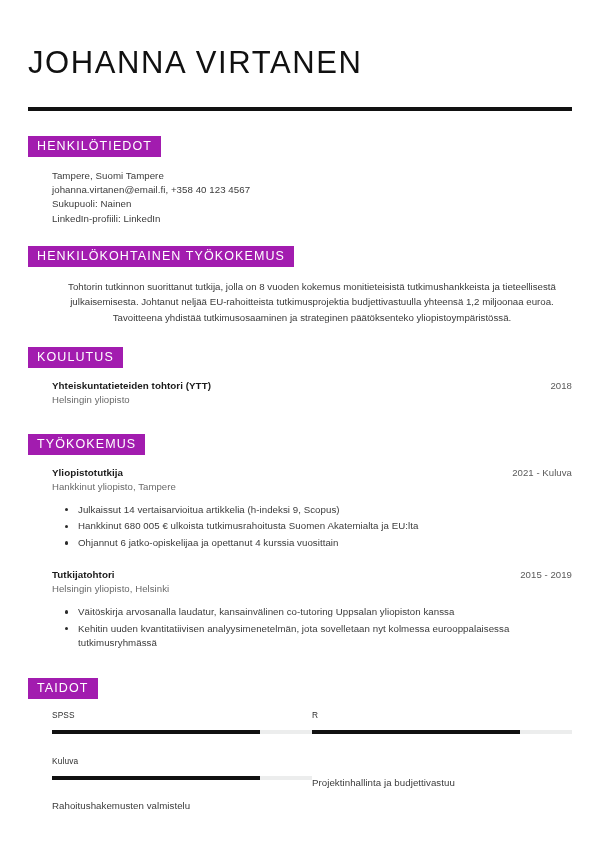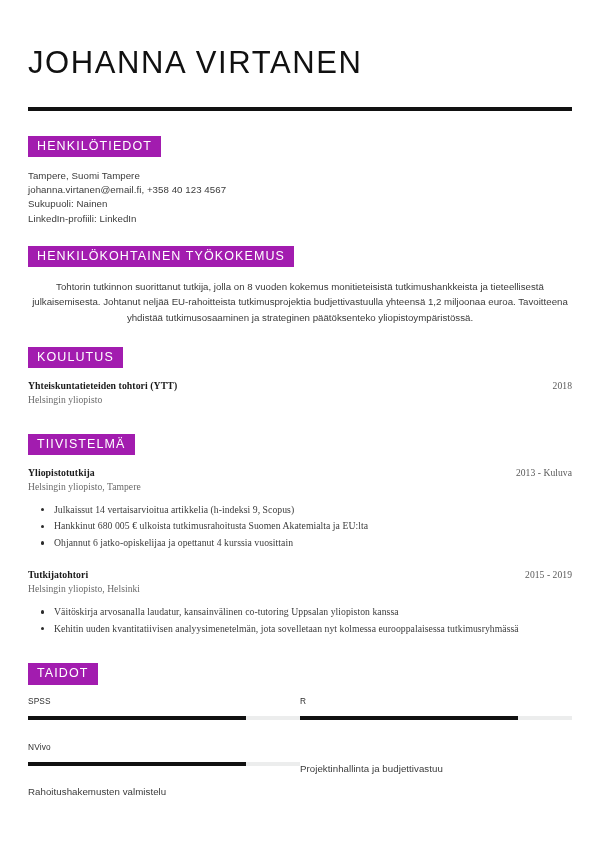--- a/index.html
+++ b/index.html
@@ -47,41 +47,41 @@
     font-size:12.5px;
     letter-spacing:1.1px;
     font-weight:400;
     padding:4px 9px 5px 9px;
     line-height:1;
     vertical-align:middle;
   }
 
   .section { margin-bottom:0; }
 
-  .sec-body { margin-top:12px; }
+  .sec-body { margin-top:12px;margin-left:24px; }
 
   
   .contact-line {
     font-size:9.7px;
     line-height:14.1px;
     color:#3b3b3b;
     letter-spacing:0.05px;
   }
 
   
   .summary {
     font-size:9.7px;
     line-height:15.2px;
     color:#3b3b3b;
     max-width:545px;
     text-align:center;
   }
 
   
-  .entry { margin-bottom:0;font-family:Liberation Serif, serif; }
+  .entry { margin-bottom:0; }
 
   .entry-head {
     display:flex;
     justify-content:space-between;
     align-items:baseline;
   }
 
   .entry-title {
     font-size:9.8px;
     font-weight:700;
@@ -216,30 +216,30 @@
           <div class="entry-date">2018</div>
         </div>
         <div class="entry-sub">Helsingin yliopisto</div>
       </div>
     </div>
   </div>
 
   <div class="gap-edu-after"></div>
 
   <div class="section">
-    <span class="badge">TIIVISTELMÄ</span>
+    <span class="badge">TYÖKOKEMUS</span>
 
     <div class="sec-body">
 
       <div class="entry">
         <div class="entry-head">
           <div class="entry-title">Yliopistotutkija</div>
-          <div class="entry-date">2013 - Kuluva</div>
-        </div>
-        <div class="entry-sub">Helsingin yliopisto, Tampere</div>
+          <div class="entry-date">2021 - Kuluva</div>
+        </div>
+        <div class="entry-sub">Hankkinut yliopisto, Tampere</div>
         <ul class="bullets">
           <li>Julkaissut 14 vertaisarvioitua artikkelia (h-indeksi 9, Scopus)</li>
           <li>Hankkinut 680 005 € ulkoista tutkimusrahoitusta Suomen Akatemialta ja EU:lta</li>
           <li>Ohjannut 6 jatko-opiskelijaa ja opettanut 4 kurssia vuosittain</li>
         </ul>
       </div>
 
       <div class="gap-bullets-after"></div>
 
       <div class="entry">
@@ -268,21 +268,21 @@
 
         <div class="skill">
           <div class="skill-name-bar">SPSS</div>
           <div class="bar-track">
             <div class="bar-fill" style="width: 80%;"></div>
           </div>
         </div>
         <div class="skill-gap-bar"></div>
 
         <div class="skill">
-          <div class="skill-name-bar">NVivo</div>
+          <div class="skill-name-bar">Kuluva</div>
           <div class="bar-track">
             <div class="bar-fill" style="width: 80%;"></div>
           </div>
         </div>
         <div class="skill-gap-plain"></div>
 
         <div class="skill">
           <div class="skill-name-plain">Rahoitushakemusten valmistelu</div>
         </div>
 

